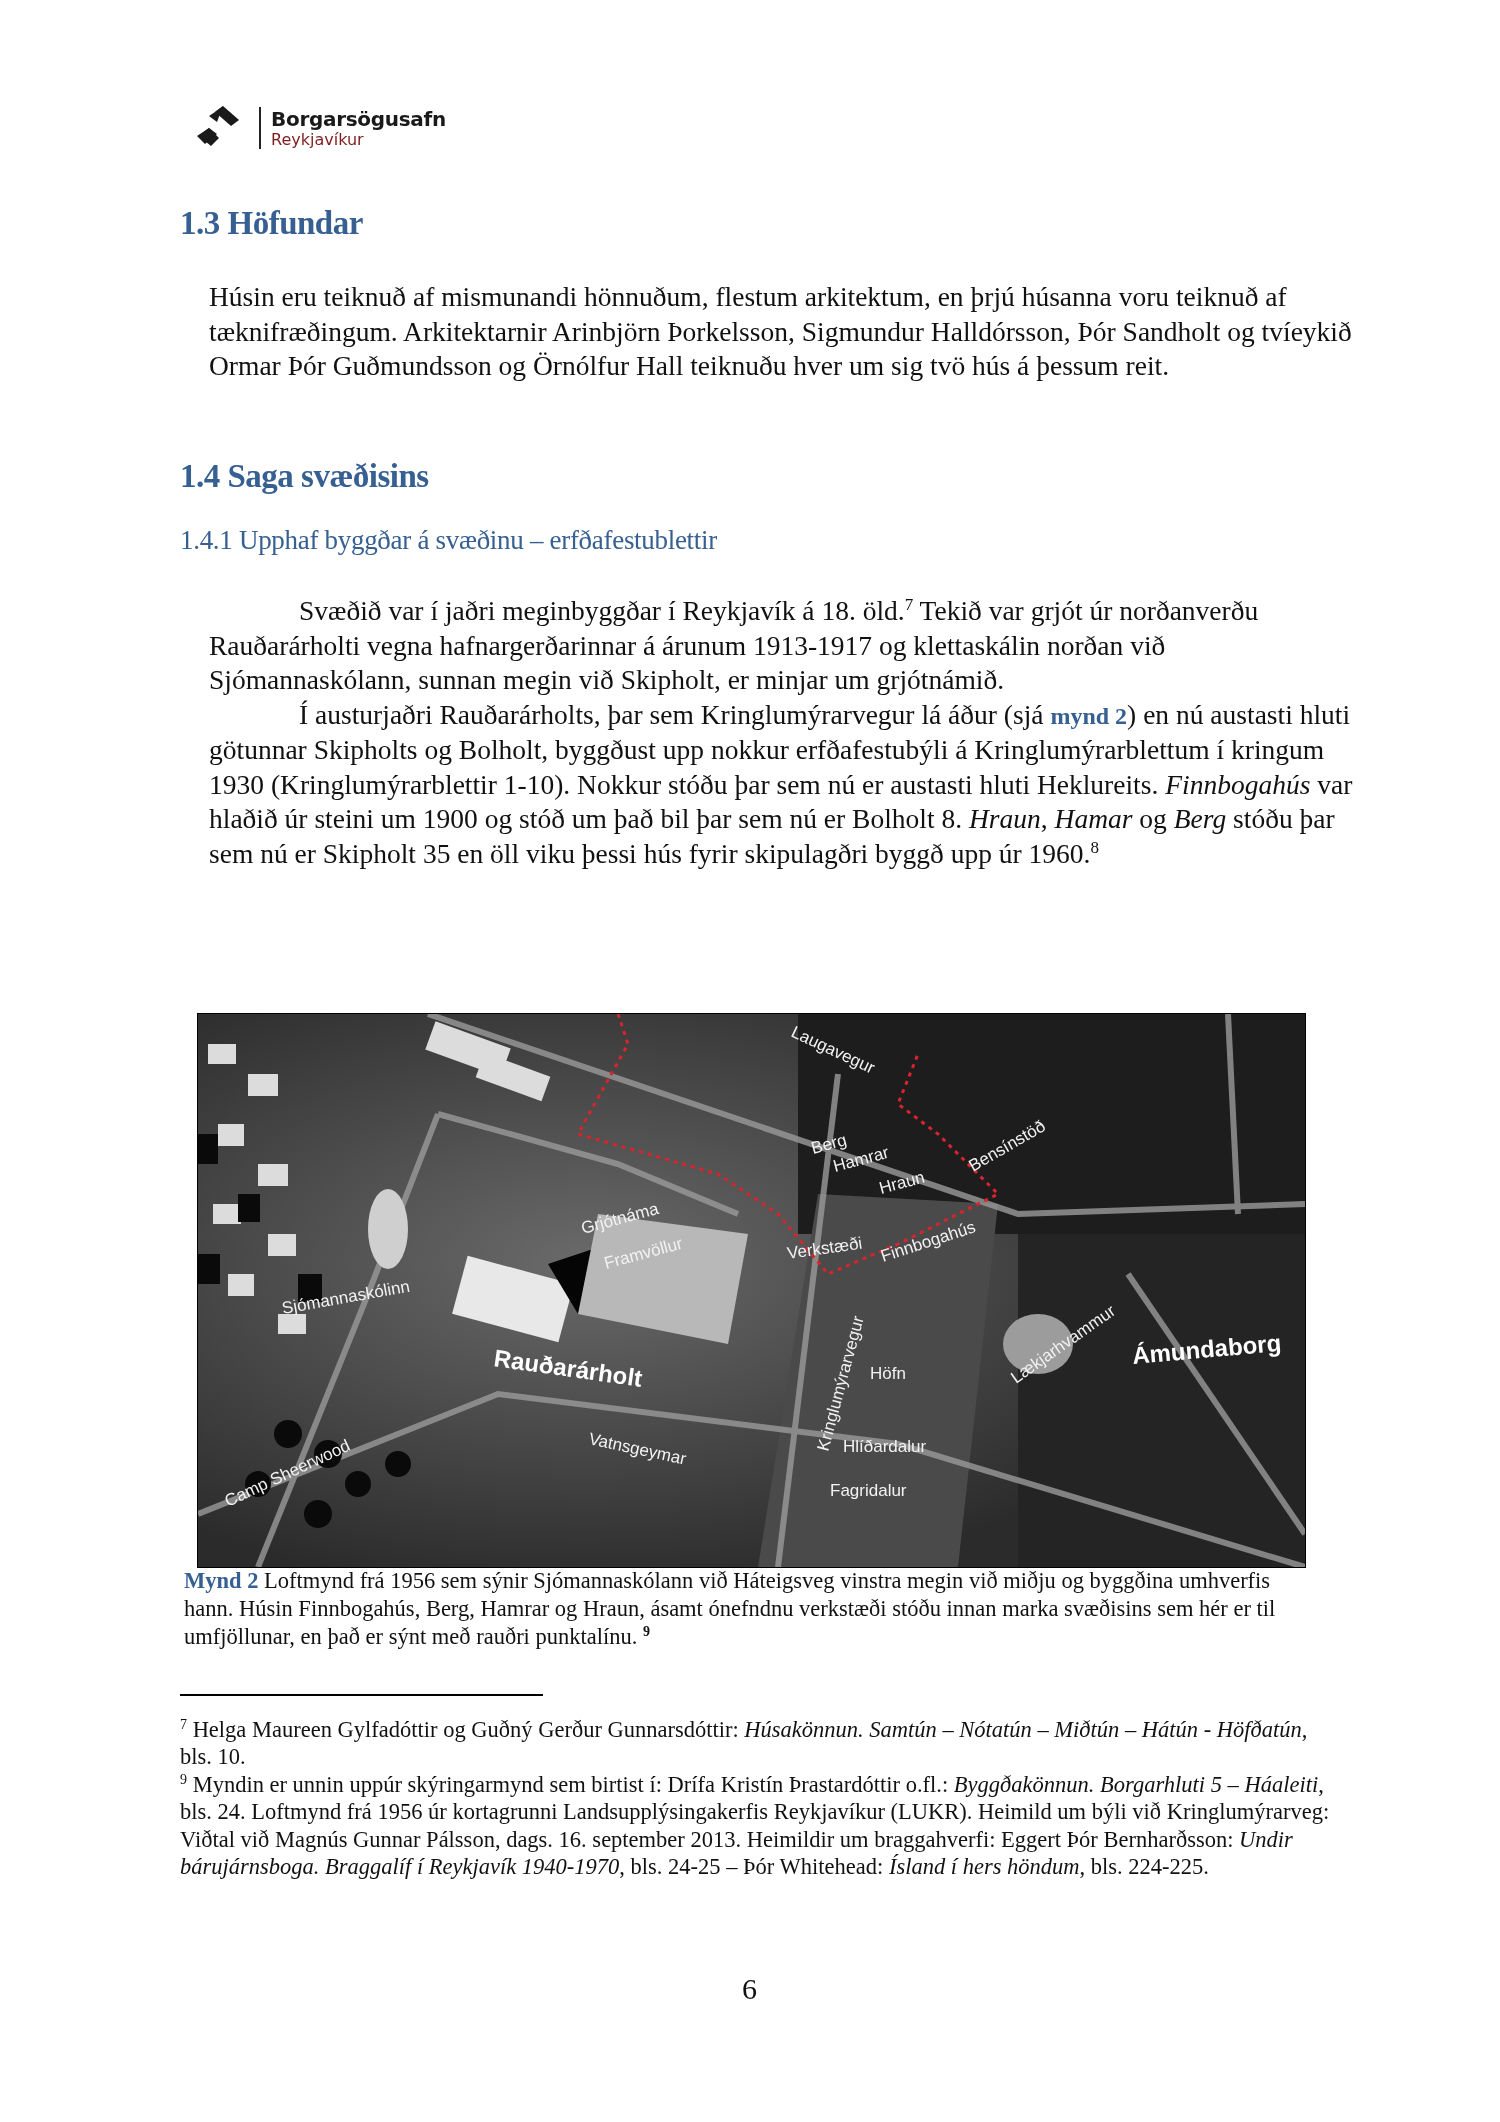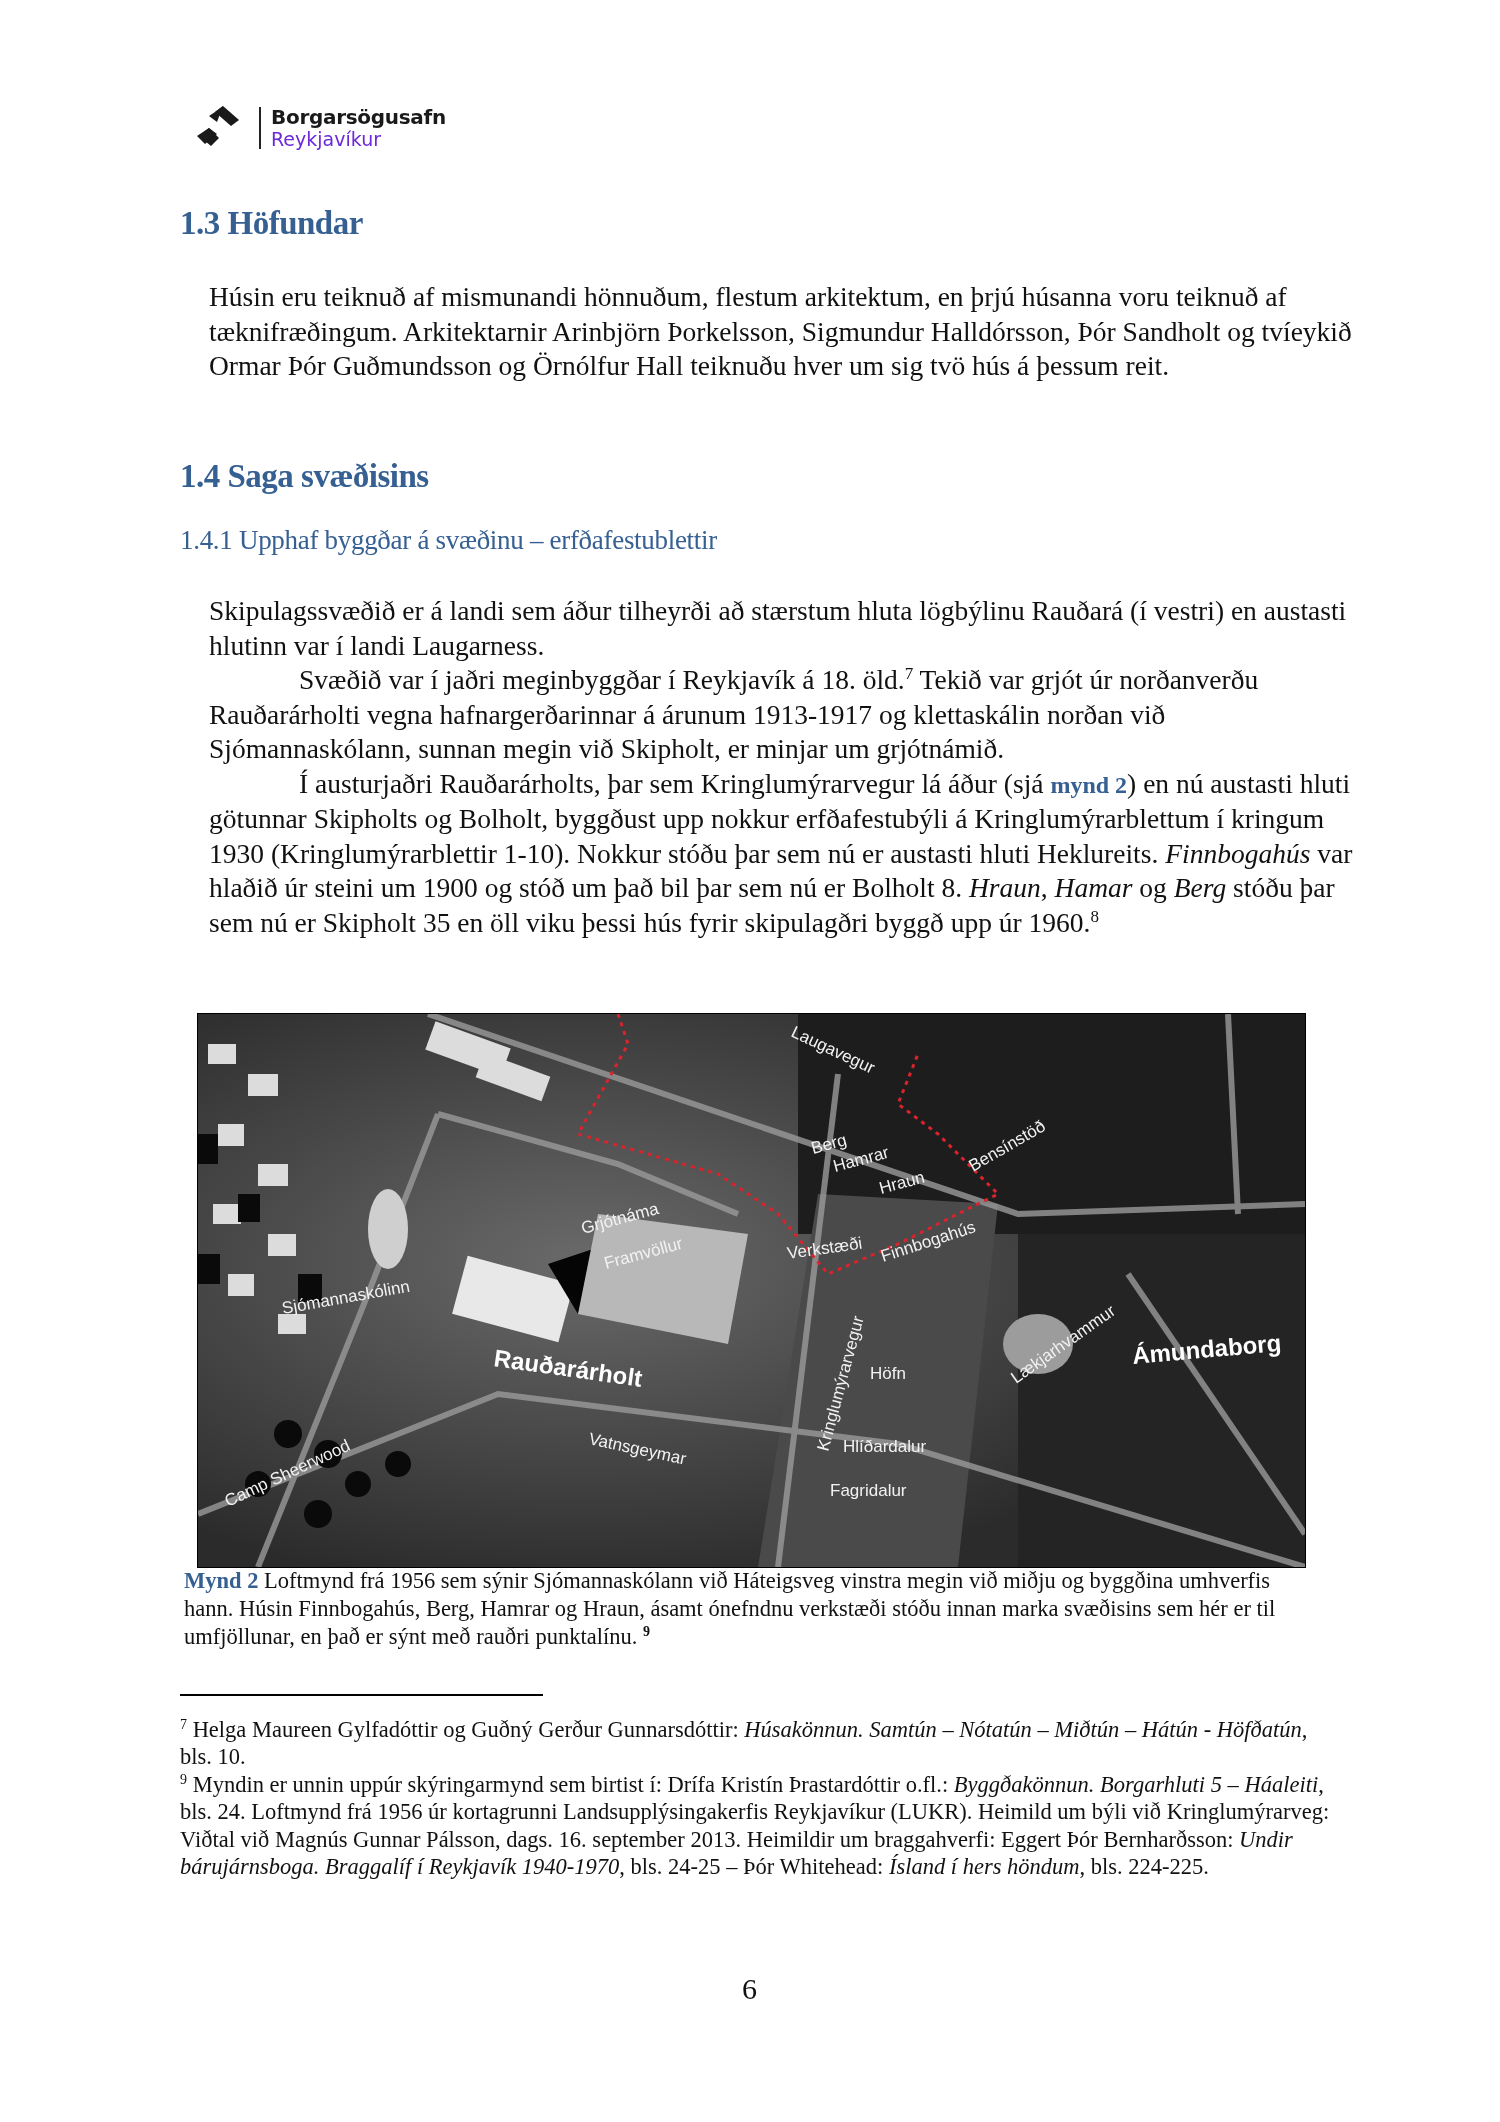--- a/index.html
+++ b/index.html
@@ -4,21 +4,21 @@
 <style>
   html, body { margin: 0; padding: 0; background: #ffffff; }
   body { width: 1500px; height: 2122px; position: relative; overflow: hidden;
          font-family: "Liberation Serif", "DejaVu Serif", serif; color: #111; }
 
   .logo { position: absolute; left: 195px; top: 102px; height: 52px; display: flex; align-items: center; }
   .logo-mark { width: 56px; height: 44px; position: relative; }
   .logo-sep { width: 2px; height: 42px; background: #222; margin-left: 8px; margin-right: 10px; }
   .logo-text { display: flex; flex-direction: column; line-height: 1; }
   .logo-name { font-family: "DejaVu Sans", sans-serif; font-weight: bold; font-size: 20px; color: #1a1a1a; letter-spacing: -0.3px; }
-  .logo-city { font-family: "DejaVu Sans", sans-serif; font-size: 19px; color: #6d28d9; margin-top: 3px; }
+  .logo-city { font-family: "DejaVu Sans", sans-serif; font-size: 16px; color: #7f1d1d; margin-top: 3px; }
 
   .h2 { position: absolute; left: 180px; font-family: "Liberation Serif", serif; font-weight: bold;
         color: #376092; font-size: 33px; letter-spacing: -0.5px; }
   .h3 { position: absolute; left: 180px; font-family: "Liberation Serif", serif; font-weight: normal;
         color: #376092; font-size: 27px; letter-spacing: -0.3px; }
 
   .para { position: absolute; left: 180px; width: 1150px; font-size: 27.5px; line-height: 34.5px; margin-left: 29px; }
   .para p { margin: 0; }
   .indent { text-indent: 90px; }
   sup { font-size: 17px; line-height: 0; vertical-align: super; }
@@ -62,21 +62,20 @@
 
 <div class="h2" style="top:205px;">1.3 Höfundar</div>
 <div class="para" style="top:280px;">
   <p>Húsin eru teiknuð af mismunandi hönnuðum, flestum arkitektum, en þrjú húsanna voru teiknuð af tæknifræðingum. Arkitektarnir Arinbjörn Þorkelsson, Sigmundur Halldórsson, Þór Sandholt og tvíeykið Ormar Þór Guðmundsson og Örnólfur Hall teiknuðu hver um sig tvö hús á þessum reit.</p>
 </div>
 
 <div class="h2" style="top:458px;">1.4 Saga svæðisins</div>
 <div class="h3" style="top:525px;">1.4.1 Upphaf byggðar á svæðinu – erfðafestublettir</div>
 
 <div class="para" style="top:594px;">
-  <p>Skipulagssvæðið er á landi sem áður tilheyrði að stærstum hluta lögbýlinu Rauðará (í vestri) en austasti hlutinn var í landi Laugarness.</p>
   <p class="indent"><span>Svæðið var í jaðri meginbyggðar í Reykjavík á 18. öld.</span><sup>7</sup><span> Tekið var grjót úr norðanverðu Rauðarárholti vegna hafnargerðarinnar á árunum 1913-1917 og klettaskálin norðan við Sjómannaskólann, sunnan megin við Skipholt, er minjar um grjótnámið.</span></p>
   <p class="indent"><span>Í austurjaðri Rauðarárholts, þar sem Kringlumýrarvegur lá áður (sjá </span><span class="ref">mynd 2</span><span>) en nú austasti hluti götunnar Skipholts og Bolholt, byggðust upp nokkur erfðafestubýli á Kringlumýrarblettum í kringum 1930 (Kringlumýrarblettir 1-10). Nokkur stóðu þar sem nú er austasti hluti Heklureits. </span><i>Finnbogahús</i><span> var hlaðið úr steini um 1900 og stóð um það bil þar sem nú er Bolholt 8. </span><i>Hraun</i><span>, </span><i>Hamar</i><span> og </span><i>Berg</i><span> stóðu þar sem nú er Skipholt 35 en öll viku þessi hús fyrir skipulagðri byggð upp úr 1960.</span><sup>8</sup></p>
 </div>
 
 <div class="photo">
   <svg width="1107" height="553" viewBox="0 0 1107 553">
     <defs>
       <radialGradient id="g1" cx="0.35" cy="0.45" r="0.6">
         <stop offset="0" stop-color="#6a6a6a"></stop>
         <stop offset="1" stop-color="#2b2b2b"></stop>

